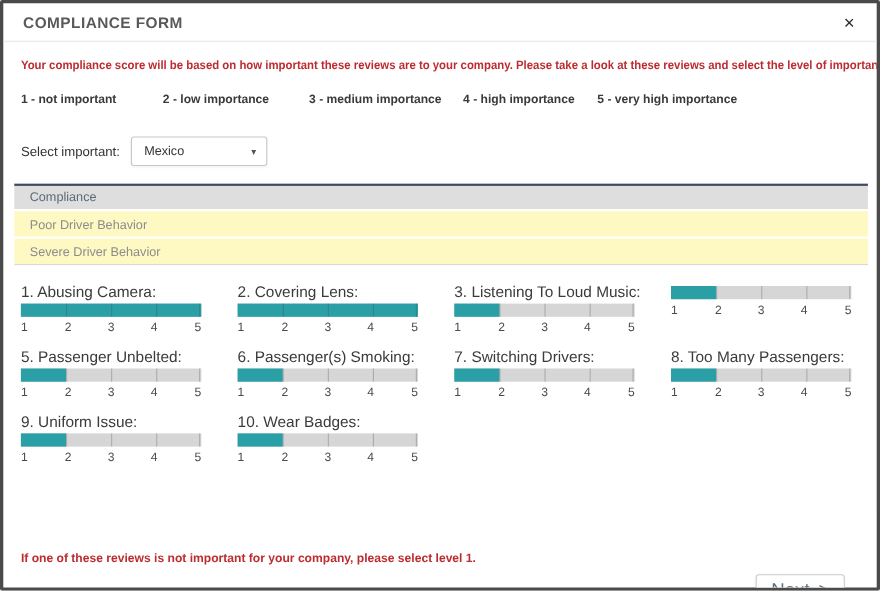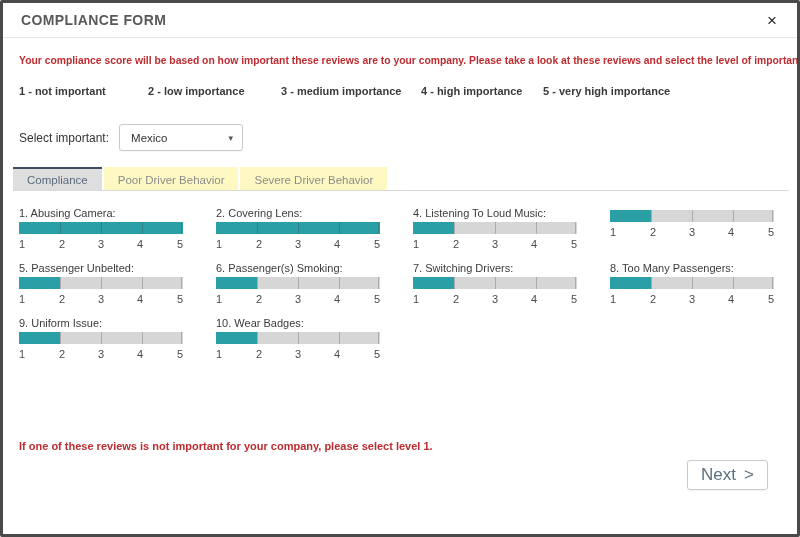--- a/index.html
+++ b/index.html
@@ -34,33 +34,33 @@
   .scale-item:nth-child(5){left:524px;}
   .select-row{display:flex;align-items:center;margin:24px 0 0 16px;}
   .select-label{font-size:12px;color:#333;}
   .dropdown{
     margin-left:10px;width:124px;height:27px;border:1px solid #c9c9c9;border-radius:3px;
     display:flex;align-items:center;justify-content:space-between;padding:0 9px 0 11px;
     background:#fff;cursor:pointer;box-shadow:0 1px 2px rgba(0,0,0,.04);
   }
   .dropdown .val{font-size:11.5px;color:#333;}
   .dropdown .caret{font-size:9px;color:#555;}
-  .tabstrip{display:flex;gap:2px;margin:16px 8px 0 10px;border-bottom:1px solid #d9d9d9;}
+  .tabstrip{display:flex;gap:2px;margin:16px 8px 0 10px;border-bottom:1px solid #d9d9d9;flex-direction:column;}
   .tab{
     height:23px;padding:0 14px;display:flex;align-items:center;
     background:#fef9c3;color:#8c8c8c;font-size:11.5px;cursor:pointer;
     border-top:2px solid transparent;white-space:nowrap;
   }
   .tab.active{background:#dedede;color:#5b6b7c;border-top:2px solid var(--tabborder);}
   .grid{
     display:grid;grid-template-columns:repeat(4,181px);column-gap:16px;row-gap:12px;
     margin:16px 0 0 16px;
   }
   .cell{width:181px;}
-  .sl-label{font-size:11px;color:#3b3b3b;white-space:nowrap;}
+  .sl-label{font-size:14px;color:#3b3b3b;white-space:nowrap;}
   .trackwrap{position:relative;width:164px;height:12px;margin-top:3px;background:var(--track);cursor:pointer;}
   .fill{position:absolute;left:0;top:0;height:100%;background:var(--accent);}
   .tick{position:absolute;top:0;width:1px;height:100%;background:rgba(60,60,60,.28);}
   .tick.t25{left:25%;}
   .tick.t50{left:50%;}
   .tick.t75{left:75%;}
   .tick.t100{right:1px;}
   .nums{display:flex;justify-content:space-between;width:164px;margin-top:4px;}
   .nums span{font-size:11px;color:#4a4a4a;width:8px;text-align:center;}
   .nums span:first-child{text-align:left;}
@@ -140,21 +140,21 @@
     <div class="nums">
           <span>1</span>
           <span>2</span>
           <span>3</span>
           <span>4</span>
           <span>5</span>
         </div>
   </div>
 
   <div class="cell">
-    <div class="sl-label">4. Listening To Loud Music:</div>
+    <div class="sl-label">3. Listening To Loud Music:</div>
     <div class="trackwrap">
       <div class="fill" style="width: 25%;"></div>
       <div class="tick t25"></div>
       <div class="tick t50"></div>
       <div class="tick t75"></div>
       <div class="tick t100"></div>
     </div>
     <div class="nums">
           <span>1</span>
           <span>2</span>

